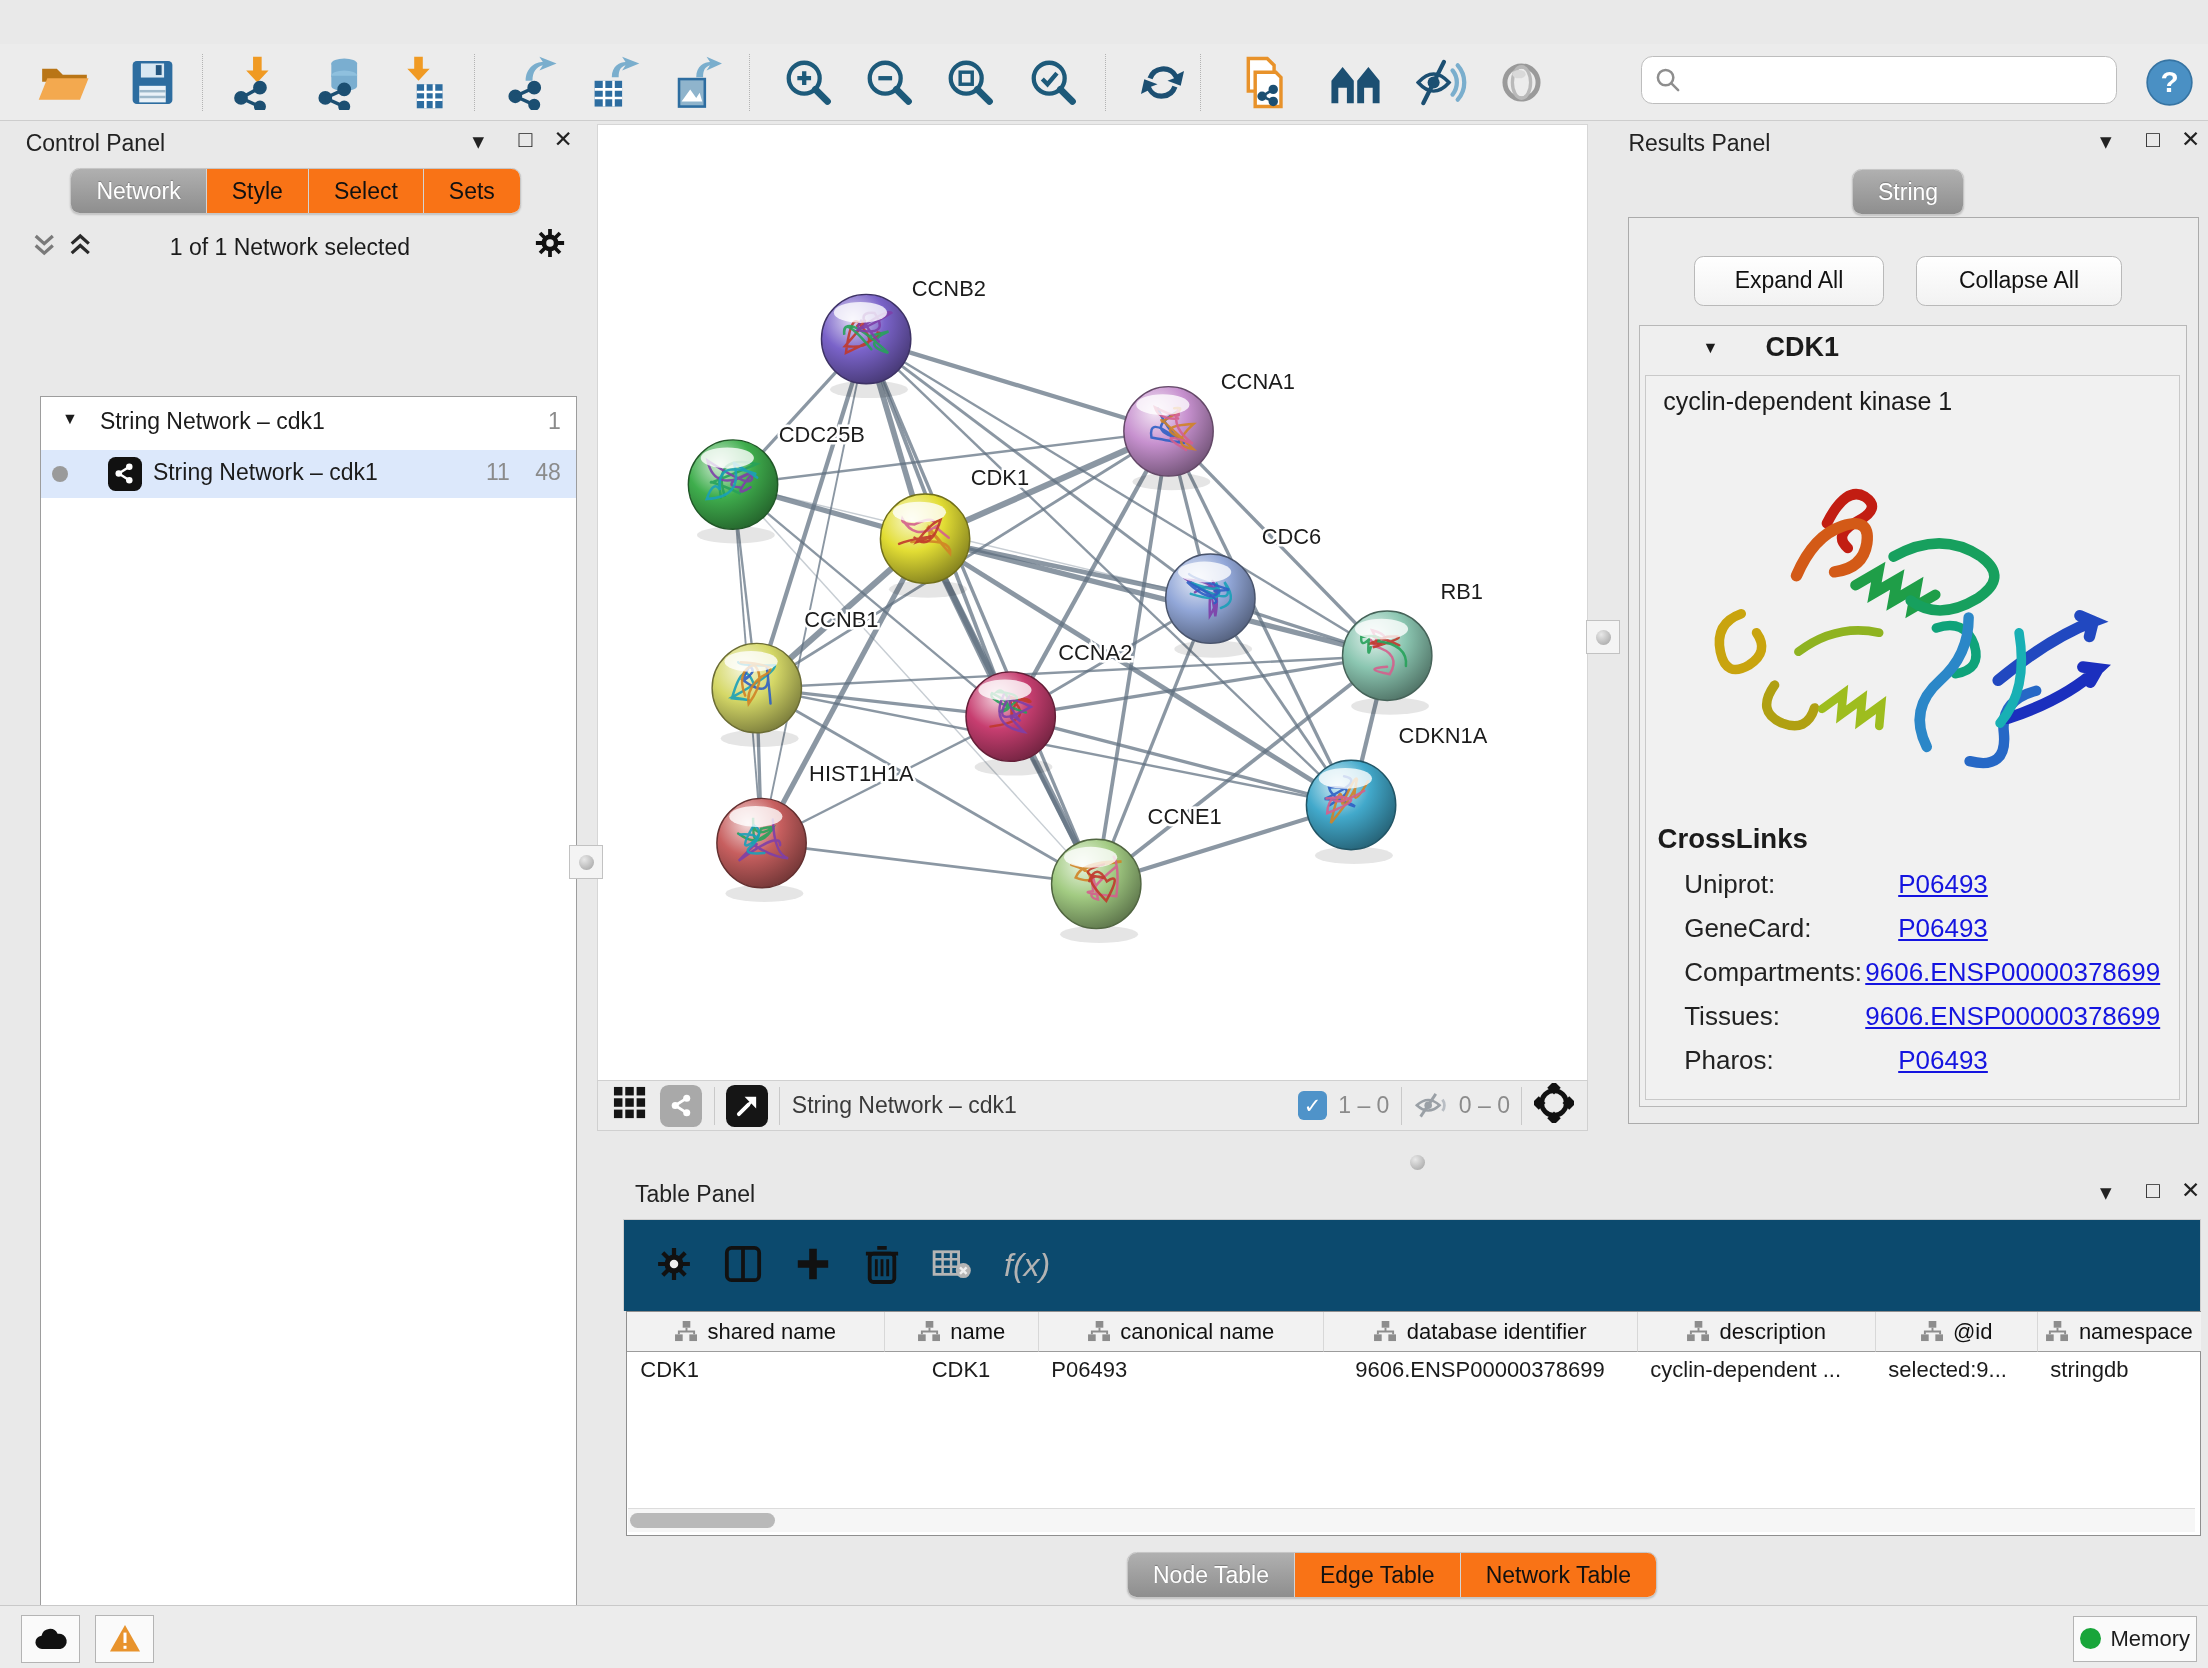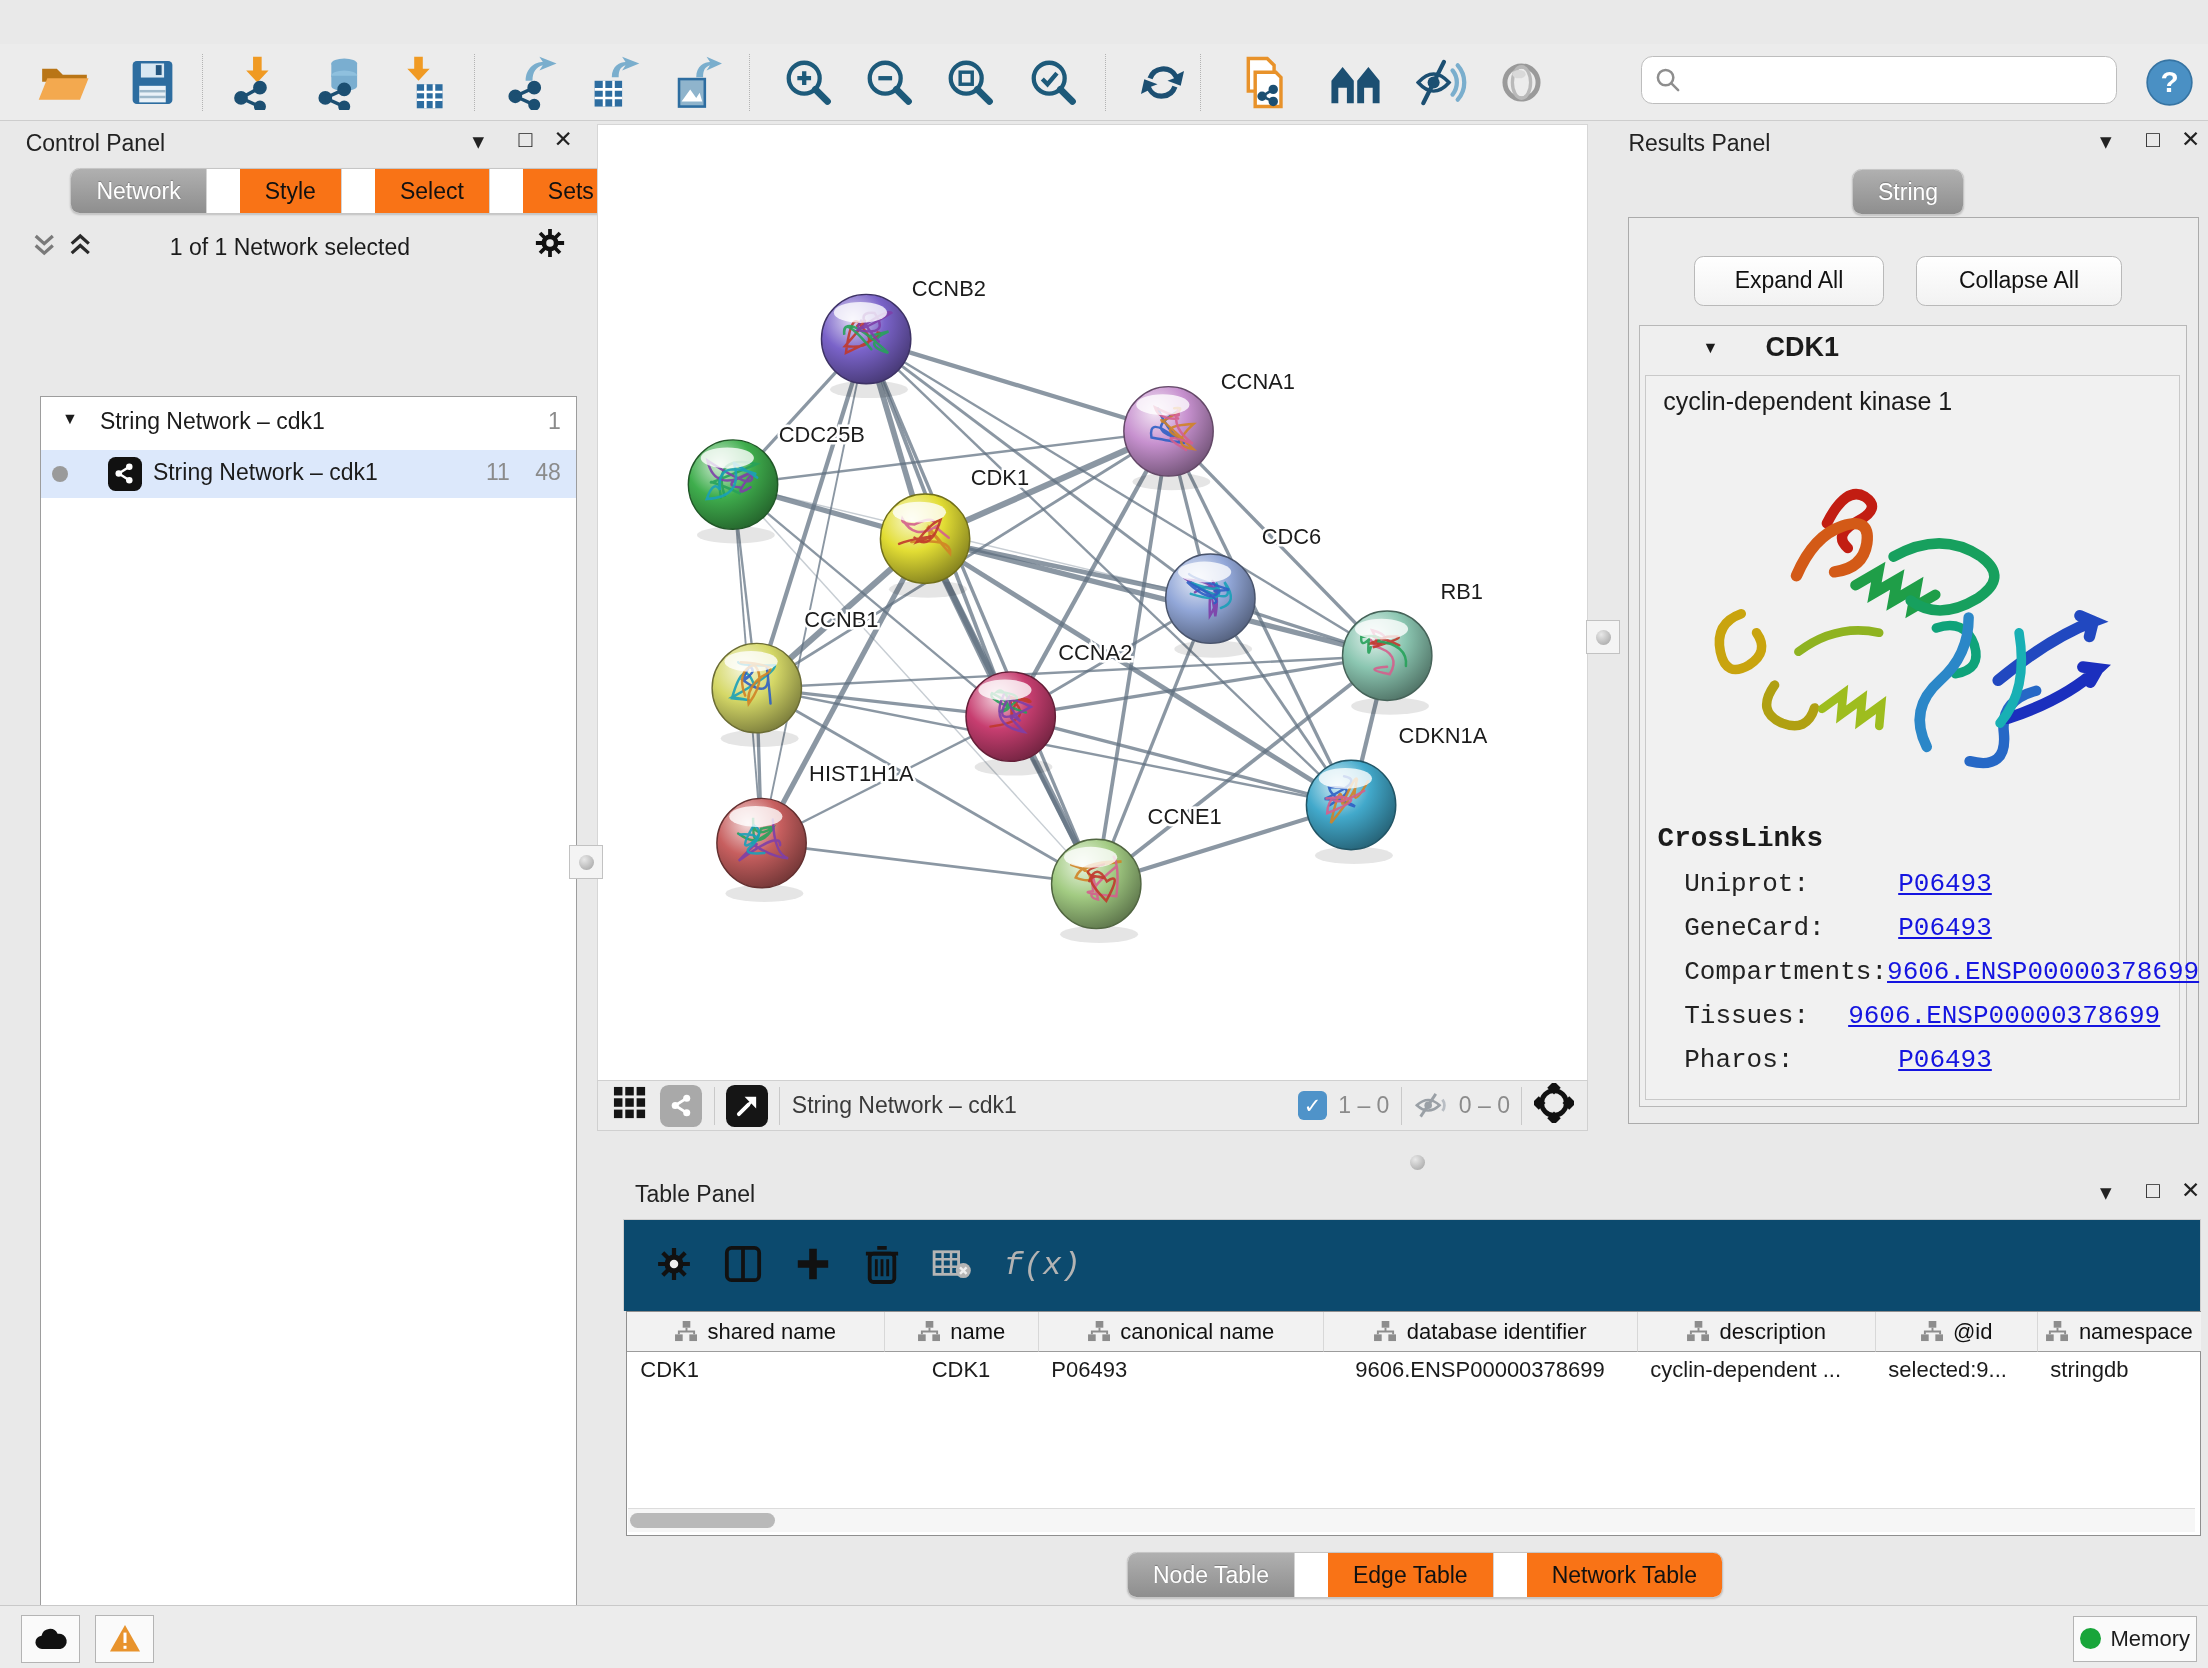--- a/index.html
+++ b/index.html
@@ -17,21 +17,21 @@
   .tbtn{top:7.6px;width:61px;height:61px;display:flex;align-items:center;justify-content:center;}
   .tsep{top:9.5px;width:0;height:57px;border-left:1.9px dotted #b3b3b3;}
   .searchbox{left:1641px;top:12.4px;width:476px;height:48px;background:#fff;border:1px solid #bdbdbd;
              border-radius:11.4px;display:flex;align-items:center;padding-left:13.3px;box-sizing:border-box;}
   .searchbox input{border:none;outline:none;font-size:23px;width:409px;background:transparent;
                    font-family:inherit;}
   
   .ptitle{font-size:23px;color:#222;}
   .wicon{font-size:23px;color:#222;line-height:1;}
   .tabset{display:flex;border-radius:9.5px;overflow:hidden;border:1px solid #c6c6c6;
-          box-shadow:0 1px 1.9px rgba(0,0,0,.18);background:#fff;gap:33px;}
+          box-shadow:0 1px 1.9px rgba(0,0,0,.18);background:#fff;}
   .tab{padding:0 25px;height:44px;line-height:44px;font-size:23px;background:#f97316;color:#111;
        border-right:1px solid #d4d4d4;white-space:nowrap;}
   .tab:last-child{border-right:none;}
   .tab.active{background:linear-gradient(#b0b0b0,#8e8e8e);color:#fff;text-shadow:0 -1px 1px rgba(0,0,0,.25);}
   
   .ctree{left:28.5px;top:276px;width:535px;height:1311px;background:#fff;border:1.9px solid #9d9d9d;}
   .trow1{left:0;top:5.7px;width:100%;height:42px;font-size:23px;}
   .trow2{left:0;top:53px;width:100%;height:48px;background:#dce8fb;font-size:23px;}
   .cnt{color:#8b8b8b;}
   .appicon{width:34px;height:34px;border-radius:7.6px;background:#111;display:flex;align-items:center;justify-content:center;}
@@ -43,21 +43,21 @@
   .graybtn{width:42px;height:42px;border-radius:8.6px;background:#a9a9a9;display:flex;align-items:center;justify-content:center;}
   .blackbtn{width:42px;height:42px;border-radius:8.6px;background:#151515;display:flex;align-items:center;justify-content:center;}
   .chk{width:28.5px;height:28.5px;border-radius:5.7px;background:#4f93c9;display:flex;align-items:center;justify-content:center;
        color:#fff;font-size:21px;font-weight:bold;}
   .gr{color:#8b8b8b;}
   
   .rbox{left:1628px;top:217px;width:569px;height:905px;border:1.9px solid #ababab;background:#ececec;}
   .btn{background:linear-gradient(#ffffff,#f2f2f2);border:1px solid #b9b9b9;border-radius:9.5px;
        font-size:23px;height:48px;line-height:46px;text-align:center;color:#111;}
   .rentry{left:9.5px;top:107px;width:546px;height:780px;border:1px solid #b8b8b8;background:#efefef;}
-  .serif{font-family:Liberation Mono, monospace;}
+  .serif{font-family:Liberation Sans, sans-serif;}
   .xl-label{font-size:26px;color:#222;}
   .xl-link{font-size:26px;color:#1414e0;text-decoration:underline;}
   
   .tpbox{left:623px;top:1219px;width:1576px;height:91px;background:#0c4a6e;border:1px solid #cfcfcf;border-bottom:none;
          display:flex;align-items:center;}
   .ticon{margin-left:32px;}
   .tgrid{left:626px;top:1311px;width:1573px;height:223px;background:#fff;border:1.9px solid #8f8f8f;}
   .th{top:0;height:40px;background:#f2f2f2;border-bottom:1.9px solid #9c9c9c;display:flex;align-items:center;
       justify-content:center;font-size:22px;color:#111;gap:9.5px;box-sizing:border-box;overflow:hidden;}
   .th+.th{border-left:1px solid #d8d8d8;}

